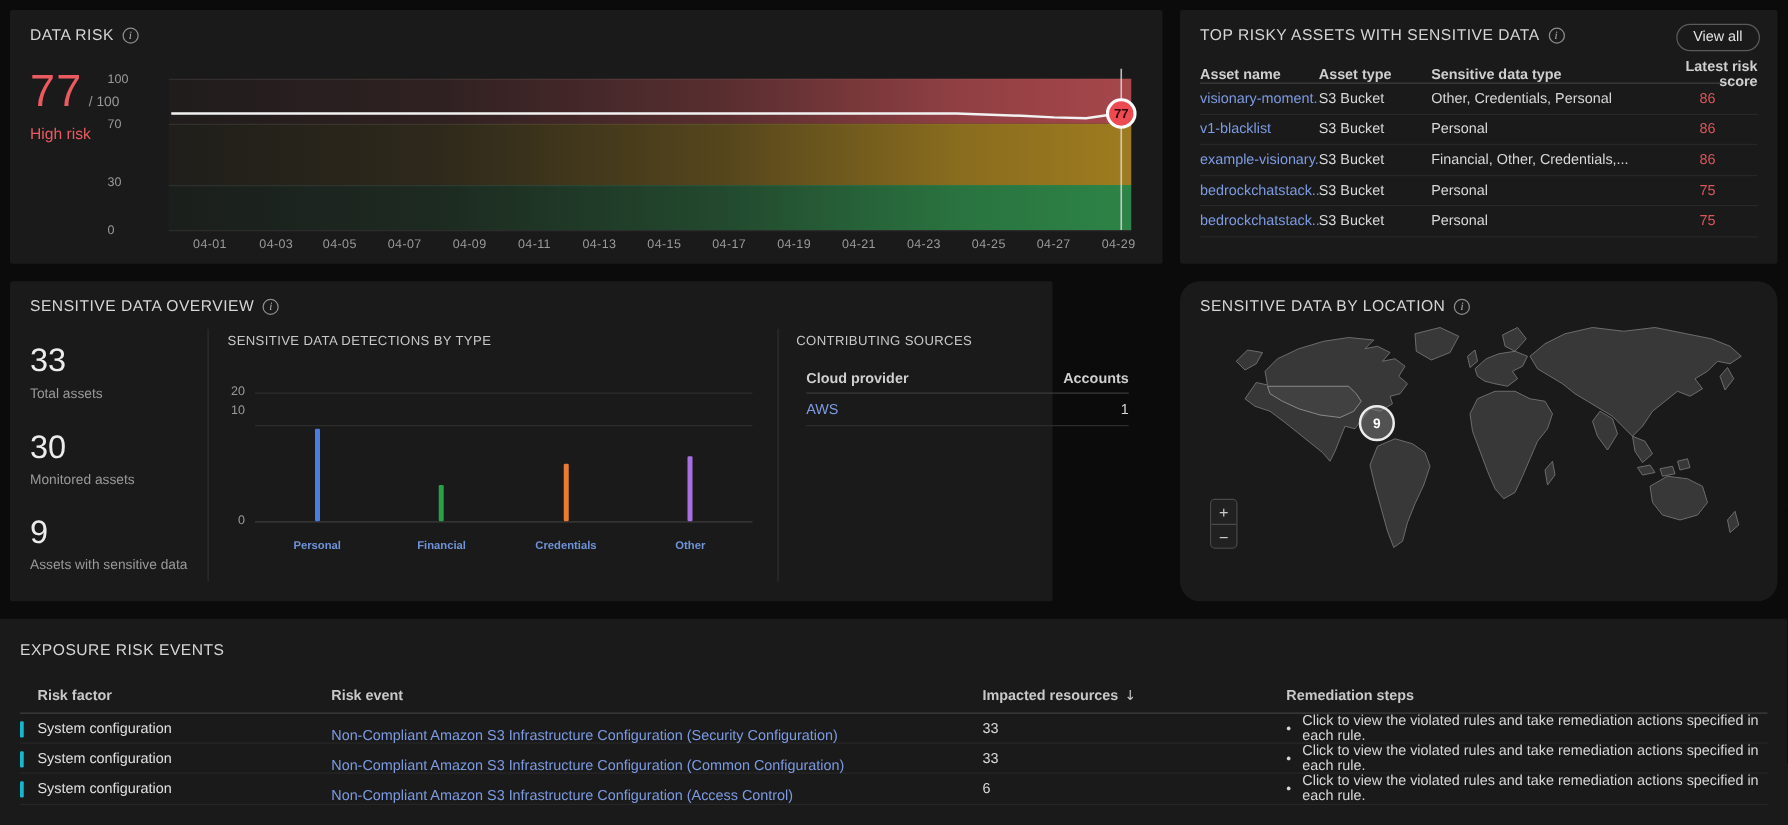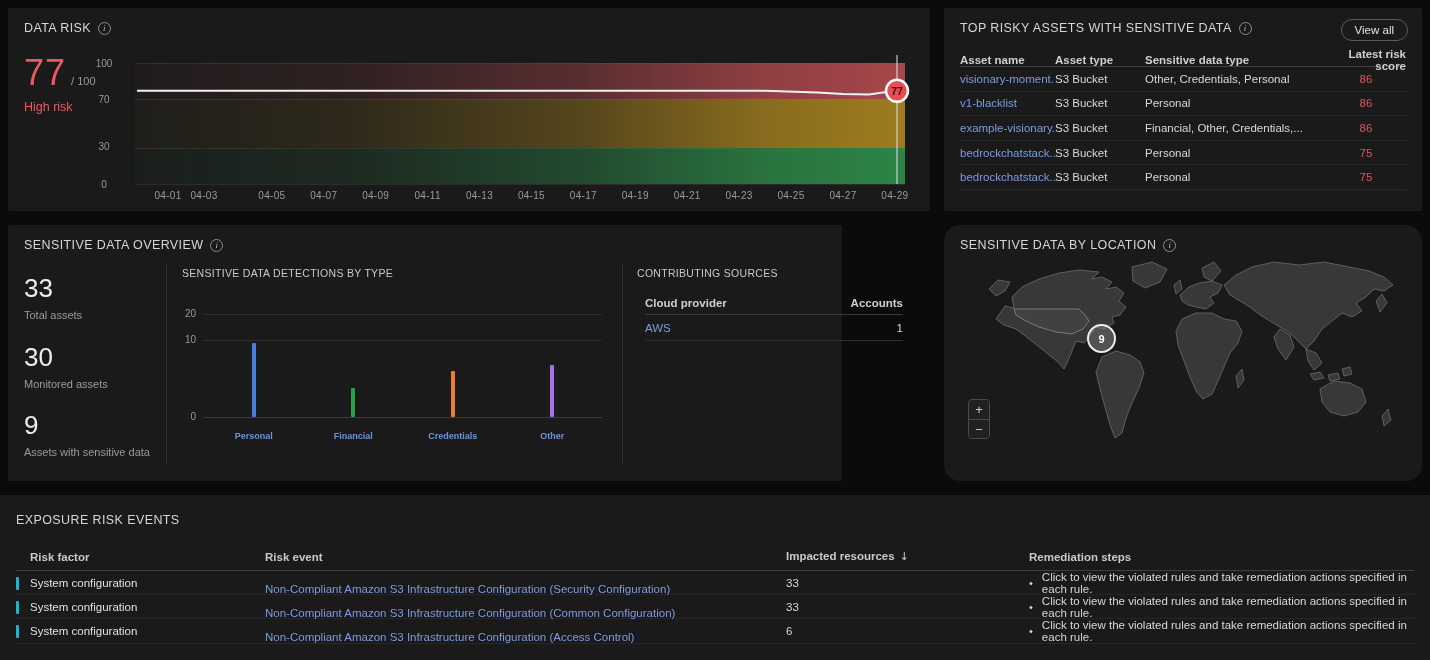--- a/index.html
+++ b/index.html
@@ -41,21 +41,21 @@
   .score-suffix { font-size: 11px; color: #9a9a9a; margin-left: 5px; }
   .risk-label { font-size: 12.5px; color: #ea5a60; margin-top: 6px; }
 
   .risk-plot {
     position: absolute; left: 127px; top: 55px;
     width: 770px; height: 121px;
   }
   .risk-grid { position: absolute; left: 0; width: 770px; height: 1px; background: #2c2c2c; }
   .risk-band { position: absolute; left: 0; width: 770px; }
   .risk-y-label {
-    position: absolute; left: 78px; width: 36px; text-align: center;
+    position: absolute; left: 78px; width: 36px; text-align: left;
     font-size: 10px; color: #9a9a9a;
   }
   .risk-x-label {
     position: absolute; transform: translateX(-50%); top: 127px;
     font-size: 10px; color: #9a9a9a; letter-spacing: .3px; white-space: nowrap;
   }
   .risk-svg { position: absolute; left: 0; top: 0; overflow: visible; }
 
   
   .view-all-btn {
@@ -176,21 +176,21 @@
     <div class="risk-band" style="top: 0px; height: 36.3px; background: linear-gradient(90deg, rgba(177, 74, 78, 0.04) 0%, rgba(177, 74, 78, 0.14) 28%, rgba(177, 74, 78, 0.42) 58%, rgba(177, 74, 78, 0.78) 82%, rgba(177, 74, 78, 0.93) 100%);"></div>
       <div class="risk-band" style="top: 36.3px; height: 48.4px; background: linear-gradient(90deg, rgba(168, 131, 31, 0.04) 0%, rgba(168, 131, 31, 0.14) 28%, rgba(168, 131, 31, 0.42) 58%, rgba(168, 131, 31, 0.78) 82%, rgba(168, 131, 31, 0.93) 100%);"></div>
       <div class="risk-band" style="top: 84.7px; height: 36.3px; background: linear-gradient(90deg, rgba(46, 140, 74, 0.04) 0%, rgba(46, 140, 74, 0.14) 28%, rgba(46, 140, 74, 0.42) 58%, rgba(46, 140, 74, 0.78) 82%, rgba(46, 140, 74, 0.93) 100%);"></div>
       <svg class="risk-svg" id="risk-line-svg" width="770" height="121" viewBox="0 0 770 121">
       <line id="risk-current-line" x1="762" y1="-8" x2="762" y2="121" stroke="#d8d8d8" stroke-width="1.3" opacity="0.85"></line>
       <polyline id="risk-polyline" fill="none" stroke="#f2f2f2" stroke-width="2" points="2,27.8 33.0,27.8 630.1,27.8 682.0,29.6 708.0,30.9 733.9,31.5 759.9,27.8"></polyline>
       <circle cx="762" cy="27.8" r="11" fill="#ee4a52" stroke="#ffffff" stroke-width="2.5"></circle>
       <text x="762" y="31.5" text-anchor="middle" font-size="10.5" font-weight="bold" fill="#33090c">77</text>
     </svg>
   <span class="risk-x-label" style="left: 33px;">04-01</span>
-      <span class="risk-x-label" style="left: 69px;">04-03</span>
+      <span class="risk-x-label" style="left: 86px;">04-03</span>
       <span class="risk-x-label" style="left: 136.84px;">04-05</span>
       <span class="risk-x-label" style="left: 188.76px; text-align: right;">04-07</span>
       <span class="risk-x-label" style="left: 240.68px;">04-09</span>
       <span class="risk-x-label" style="left: 292.6px;">04-11</span>
       <span class="risk-x-label" style="left: 344.52px;">04-13</span>
       <span class="risk-x-label" style="left: 396.44px;">04-15</span>
       <span class="risk-x-label" style="left: 448.36px;">04-17</span>
       <span class="risk-x-label" style="left: 500.28px;">04-19</span>
       <span class="risk-x-label" style="left: 552.2px;">04-21</span>
       <span class="risk-x-label" style="left: 604.12px;">04-23</span>
@@ -266,21 +266,21 @@
         <div class="stat-label">Assets with sensitive data</div>
       </div>
     </div>
   <div class="v-divider" id="divider-stats"></div>
 
   <div class="subsection-title" style="left:174px">SENSITIVE DATA DETECTIONS BY TYPE</div>
   <div id="detections-chart">
       <div class="bar-grid" style="top: 88.9px;"></div>
       <span class="bar-y-label" style="top: 82.9px;">20</span>
       <div class="bar-grid" style="top: 114.9px;"></div>
-      <span class="bar-y-label" style="top: 109px;">10</span>
+      <span class="bar-y-label" style="top: 98px;">10</span>
       <span class="bar-y-label" style="top: 186px;">0</span>
       <div class="bar-axis" style="top: 192px;"></div>
       <div class="bar" style="left: 243.8px; top: 118.3px; height: 73.7px; background: rgb(74, 125, 224);"></div>
       <span class="bar-cat-label" style="left: 200.8px; top: 206px;">Personal</span>
       <div class="bar" style="left: 343.3px; top: 162.7px; height: 29.3px; background: rgb(39, 161, 71);"></div>
       <span class="bar-cat-label" style="left: 300.3px; top: 206px;">Financial</span>
       <div class="bar" style="left: 442.8px; top: 145.5px; height: 46.5px; background: rgb(234, 123, 49);"></div>
       <span class="bar-cat-label" style="left: 399.8px; top: 206px;">Credentials</span>
       <div class="bar" style="left: 542.3px; top: 139.6px; height: 52.4px; background: rgb(169, 110, 227);"></div>
       <span class="bar-cat-label" style="left: 499.3px; top: 206px;">Other</span>

